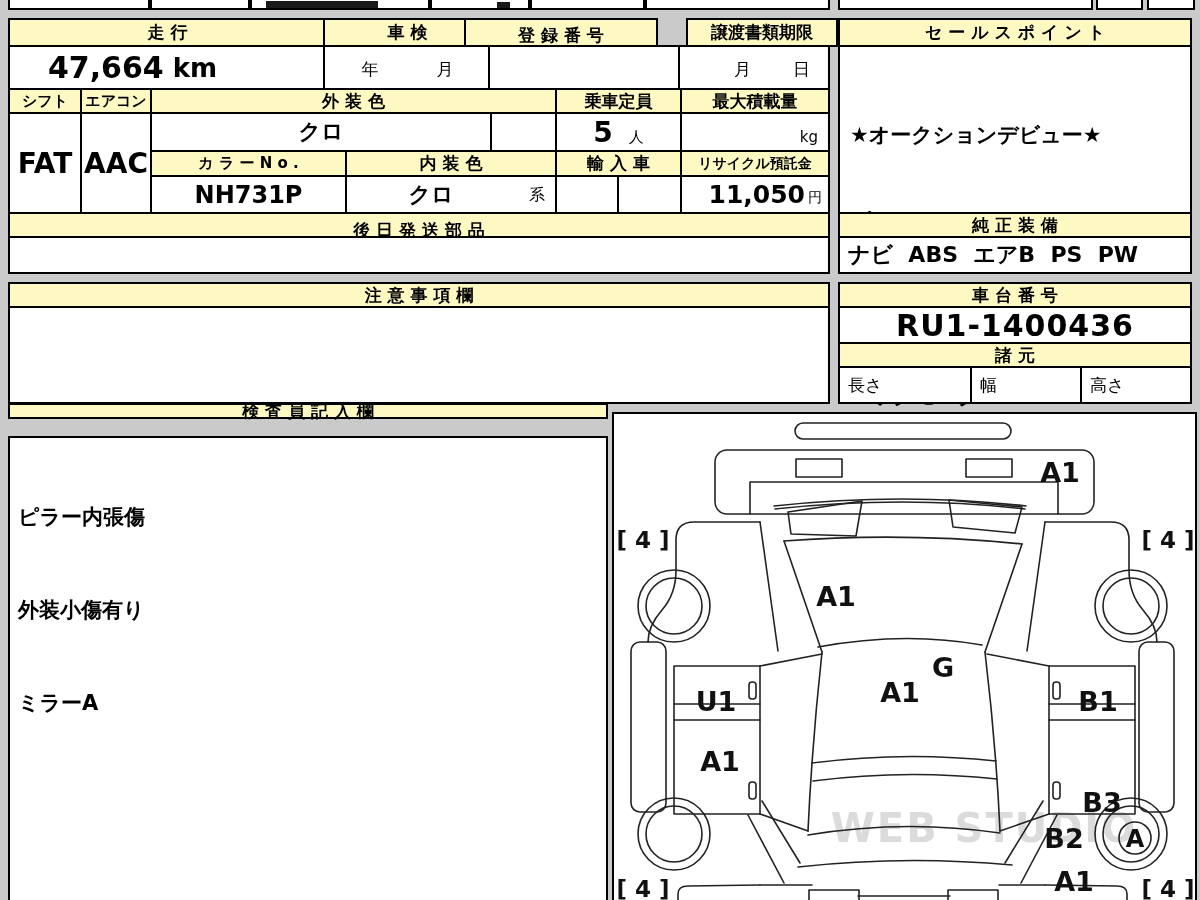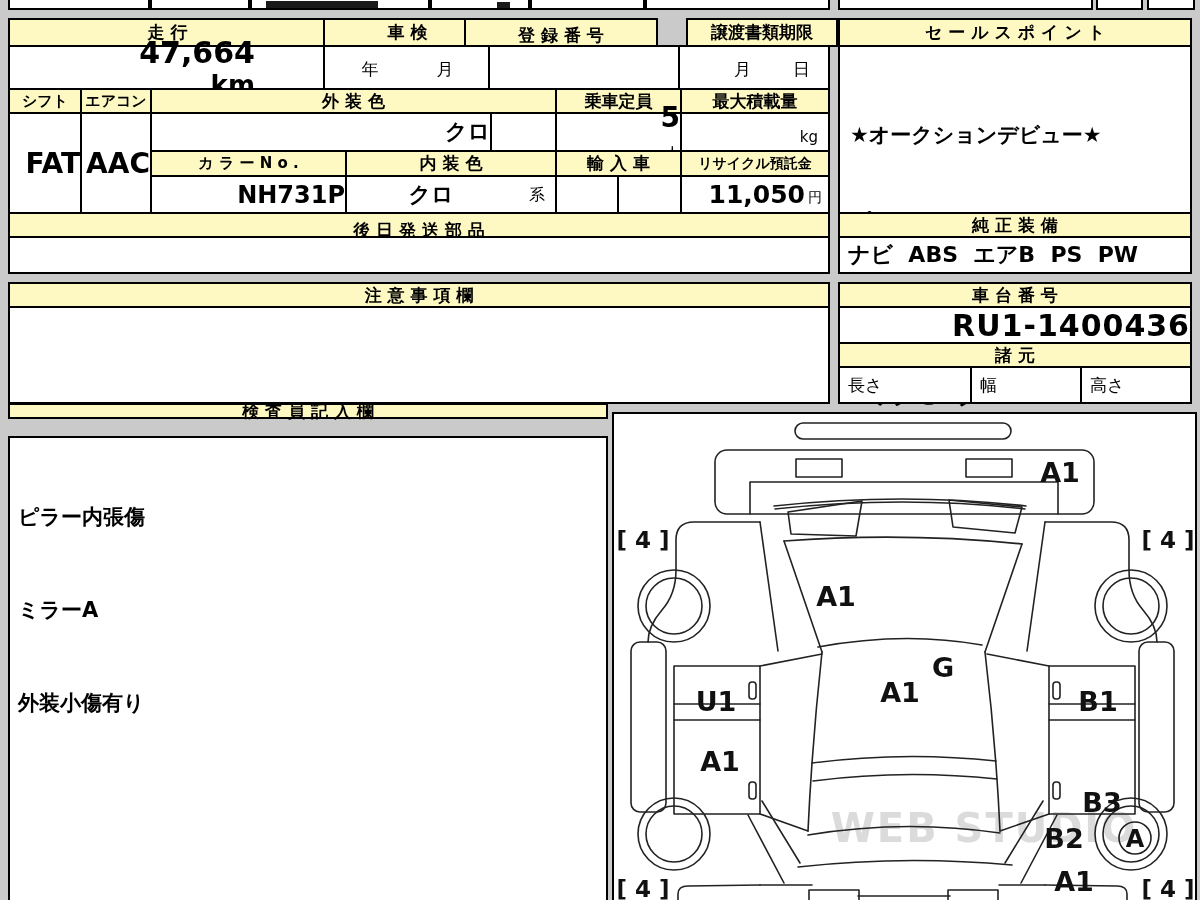--- a/index.html
+++ b/index.html
@@ -6,21 +6,21 @@
   body{
     width:1200px;height:900px;position:relative;overflow:hidden;
     background:#cacaca;
     font-family:"DejaVu Sans","Liberation Sans",sans-serif;
     color:#000;
   }
   .cell{position:absolute;box-sizing:border-box;background:#fff;border:2px solid #000;}
   .hdr{background:#fef9c3;display:flex;align-items:center;justify-content:center;
        font-weight:bold;font-size:17px;white-space:pre;}
   .hdr-sm{font-size:14px;}
-  .flexc{display:flex;align-items:flex-end;justify-content:center;flex-direction:column;}
+  .flexc{display:flex;align-items:center;justify-content:center;}
   .blob{position:absolute;background:#1a1a1a;}
   .lines{padding:16px 10px;font-weight:bold;font-size:21px;line-height:29px;white-space:pre;}
   .unit{font-weight:normal;}
 </style>
 </head>
 <body>
 
 <div>
   <div class="cell" style="left:8px;top:-4px;width:142px;height:14px"></div>
   <div class="cell" style="left:150px;top:-4px;width:100px;height:14px"></div>
@@ -108,22 +108,22 @@
 <div class="cell hdr" style="left:838px;top:282px;width:354px;height:26px">車 台 番 号</div>
 <div class="cell flexc" style="left:838px;top:306px;width:354px;height:38px;font-size:30px;font-weight:bold;letter-spacing:1px">RU1-1400436</div>
 <div class="cell hdr" style="left:838px;top:342px;width:354px;height:26px">諸 元</div>
 <div class="cell" style="left:838px;top:366px;width:134px;height:38px;display:flex;align-items:center;padding-left:8px;font-size:17px">長さ</div>
 <div class="cell" style="left:970px;top:366px;width:112px;height:38px;display:flex;align-items:center;padding-left:8px;font-size:17px">幅</div>
 <div class="cell" style="left:1080px;top:366px;width:112px;height:38px;display:flex;align-items:center;padding-left:8px;font-size:17px">高さ</div>
 
 <div class="cell hdr" style="left:8px;top:403px;width:600px;height:16px">検 査 員 記 入 欄</div>
 <div class="cell lines" style="left:8px;top:436px;width:600px;height:470px;padding:2px 8px;line-height:31px">
   <div>ピラー内張傷</div>
+  <div>外装小傷有り</div>
   <div>ミラーA</div>
-  <div>外装小傷有り</div>
 </div>
 
 <div class="cell" style="left:612px;top:412px;width:585px;height:494px">
   <svg width="581" height="490" viewBox="0 0 581 490" style="position:absolute;left:0;top:0">
     <text x="370" y="428" font-size="40" fill="#c4c4c4" opacity="0.6" text-anchor="middle" font-weight="bold" letter-spacing="2">WEB STUDIO</text>
     <g stroke="#222" stroke-width="1.6" fill="none" stroke-linejoin="round" stroke-linecap="round">
       <rect x="181" y="9" width="216" height="16" rx="8"></rect>
       <rect x="101" y="36" width="379" height="64" rx="12"></rect>
       <rect x="182" y="45" width="46" height="18"></rect>
       <rect x="352" y="45" width="46" height="18"></rect>

